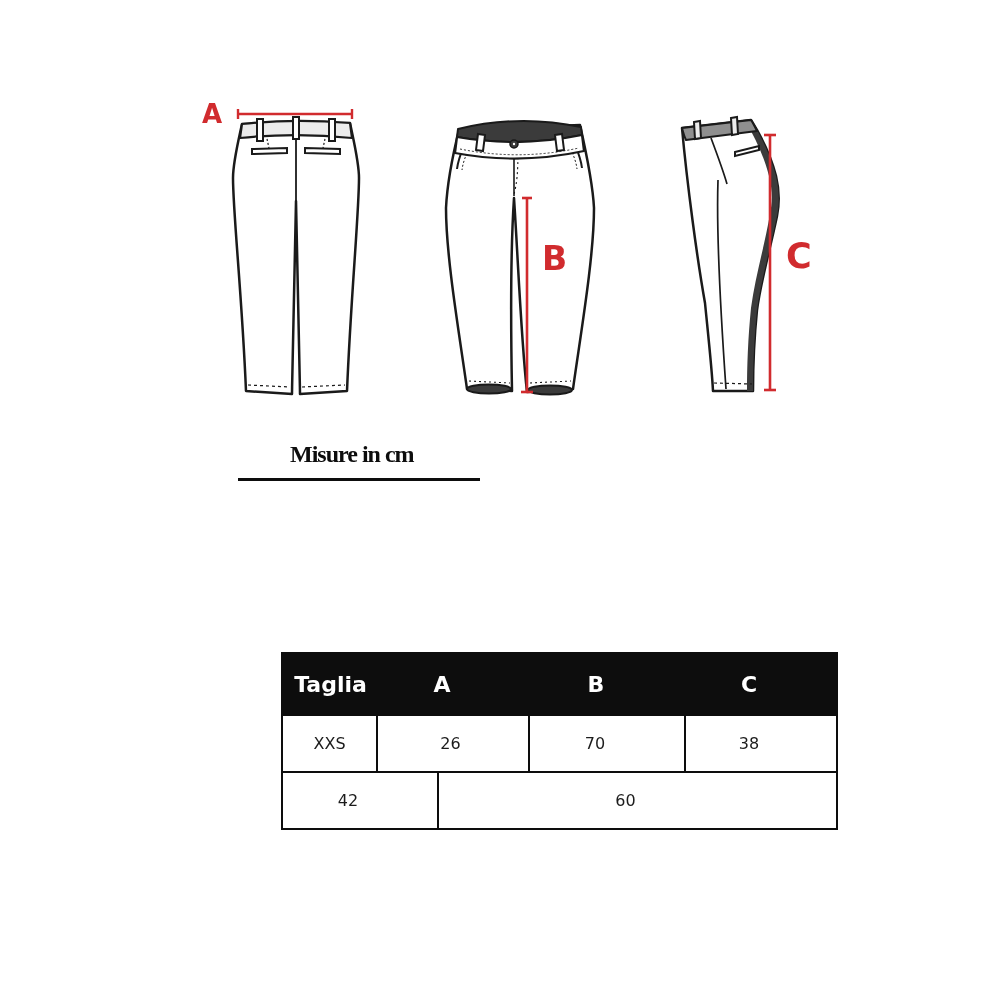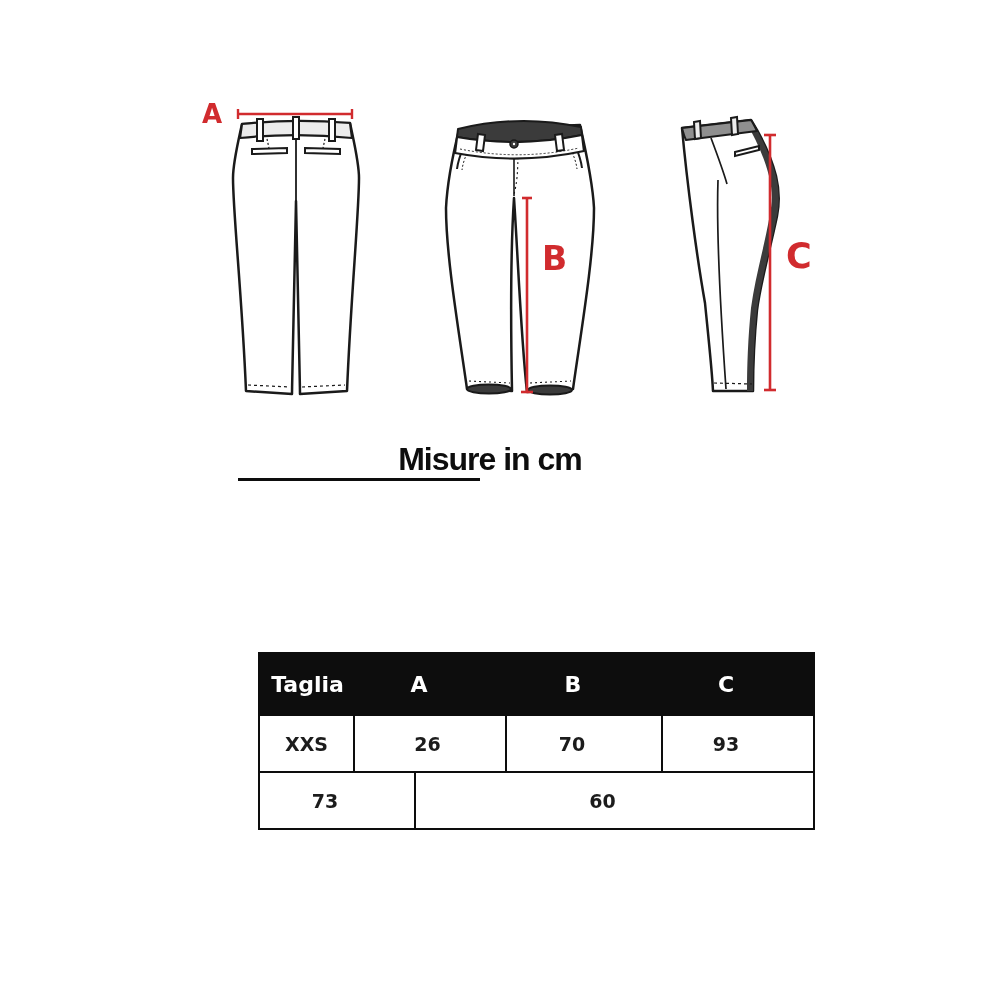--- a/index.html
+++ b/index.html
@@ -14,45 +14,45 @@
     font-family:"DejaVu Sans", sans-serif;
     font-weight:800;
     line-height:1;
   }
   #letter-a{left:202px;top:101px;font-size:26px;}
   #letter-b{left:542px;top:242px;font-size:33px;}
   #letter-c{left:786px;top:239px;font-size:35px;}
 
   #caption{
     position:absolute;left:290px;top:441px;width:400px;
-    text-align:center;
-    font-family:Liberation Sans, sans-serif;
-    font-weight:700;font-size:32px;letter-spacing:-1px;
+    text-align:left;
+    font-family:Liberation Serif, serif;
+    font-weight:700;font-size:24px;letter-spacing:-1px;
     color:#0d0d0d;
   }
   #caption-underline{
     position:absolute;left:238px;top:478px;width:242px;height:3px;
     background:#0d0d0d;
   }
 
   
   #size-table{
-    position:absolute;left:258px;top:652px;width:557px;
+    position:absolute;left:281px;top:652px;width:557px;
     border:2px solid #0d0d0d;
     box-sizing:border-box;
     background:#8b5cf6;
   }
   .t-header{
     display:flex;height:60px;background:#0d0d0d;color:#ffffff;
     font-family:"DejaVu Sans", sans-serif;font-weight:700;font-size:22px;
   }
   .t-row{
     display:flex;height:57px;background:#ffffff;color:#1c1c1c;
     border-top:2px solid #0d0d0d;
-    font-family:"DejaVu Sans", sans-serif;font-weight:700;font-size:19px;
+    font-family:"DejaVu Sans", sans-serif;font-weight:400;font-size:16px;
     box-sizing:border-box;
   }
   .t-cell{
     display:flex;align-items:center;justify-content:center;
     box-sizing:border-box;
   }
   .col-size{flex:0 0 95px;}
   .col-a{flex:0 0 152px;padding-right:24px;}
   .col-b{flex:0 0 156px;padding-right:24px;}
   .col-c{flex:1 1 auto;padding-right:24px;}
@@ -181,21 +181,21 @@
     <div class="t-header">
       <div class="t-cell col-size">Taglia</div>
       <div class="t-cell col-a">A</div>
       <div class="t-cell col-b">B</div>
       <div class="t-cell col-c">C</div>
     </div>
     <div class="t-row">
       <div class="t-cell col-size">XXS</div>
       <div class="t-cell col-a">26</div>
       <div class="t-cell col-b">70</div>
-      <div class="t-cell col-c">93</div>
+      <div class="t-cell col-c">38</div>
     </div>
     <div class="t-row">
-      <div class="t-cell col-b">73</div>
+      <div class="t-cell col-b">42</div>
       <div class="t-cell col-c">60</div>
     </div>
   </div>
 
 </div>
 
 </body></html>

